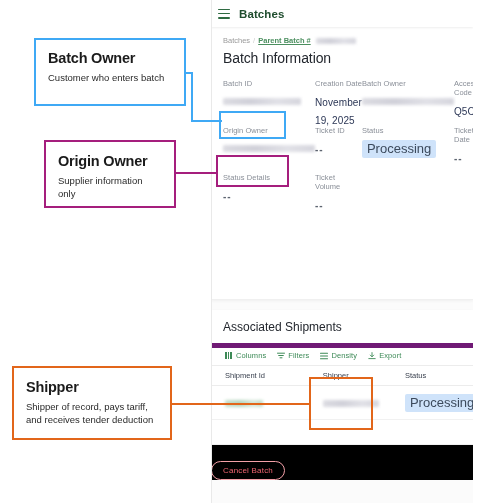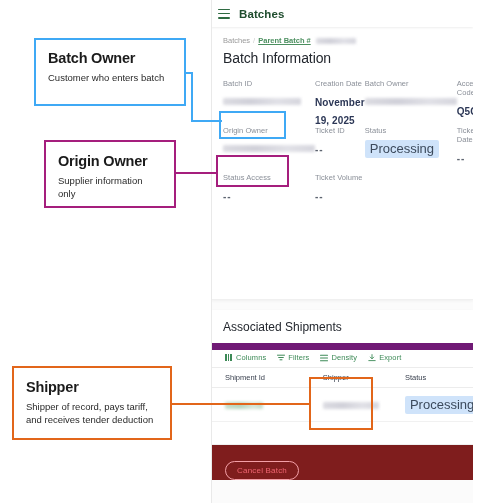--- a/index.html
+++ b/index.html
@@ -156,21 +156,21 @@
   .field-label {
     font-size: 7.5px;
     color: #8a8f98;
     display: block;
     margin-bottom: 4px;
     letter-spacing: 0.05px;
   }
   .field-value {
     font-size: 10px;
     color: #2c3756;
-    font-weight: bold;
+    font-weight: normal;
     letter-spacing: 0.1px;
   }
   .field-value.muted {
     color: #5d6470;
     font-weight: bold;
     letter-spacing: 1px;
   }
   .redact.val-md { width: 78px; height: 7px; }
   .redact.val-lg { width: 92px; height: 7px; }
 
@@ -209,21 +209,21 @@
     font-size: 12px;
     color: #23272e;
     margin: 0 0 9px 12px;
     font-weight: normal;
   }
   .table-toolbar {
     display: flex;
     align-items: center;
     gap: 11px;
     padding: 3px 0 5px 14px;
-    border-top: 7px solid #701a75;
+    border-top: 5px solid #701a75;
   }
   .tb-btn {
     display: flex;
     align-items: center;
     gap: 3px;
     color: #3d8a57;
     font-size: 7.5px;
     letter-spacing: 0.1px;
     white-space: nowrap;
   }
@@ -252,22 +252,22 @@
     height: 14px;
   }
   table.grid tr.empty td { border-bottom: none; height: 16px; }
   .redact.green {
     background: linear-gradient(90deg,#bcd9c3 0%,#a9cfb4 40%,#cfe3d4 75%,#b8d6c0 100%);
     width: 38px; height: 7px;
   }
   .redact.cell { width: 56px; height: 7px; }
 
   .footer-area {
-    padding: 14px 0 0 14px;
-    background: #7f1d1d;
+    padding: 14px 0 0 0;
+    background: #000000;
   }
   .btn-outline {
     display: inline-block;
     border: 1px solid #f4a0a8;
     color: #f06571;
     background: transparent;
     font-size: 8px;
     padding: 4px 11px;
     border-radius: 11px;
     letter-spacing: 0.2px;
@@ -353,21 +353,21 @@
       <div class="field">
         <span class="field-label">Status</span>
         <span class="chip">Processing</span>
       </div>
       <div class="field">
         <span class="field-label">Ticket Date</span>
         <span class="field-value muted">--</span>
       </div>
 
       <div class="field">
-        <span class="field-label">Status Access</span>
+        <span class="field-label">Status Details</span>
         <span class="field-value muted">--</span>
       </div>
       <div class="field">
         <span class="field-label">Ticket Volume</span>
         <span class="field-value muted">--</span>
       </div>
 
     </div>
   </div>
 

